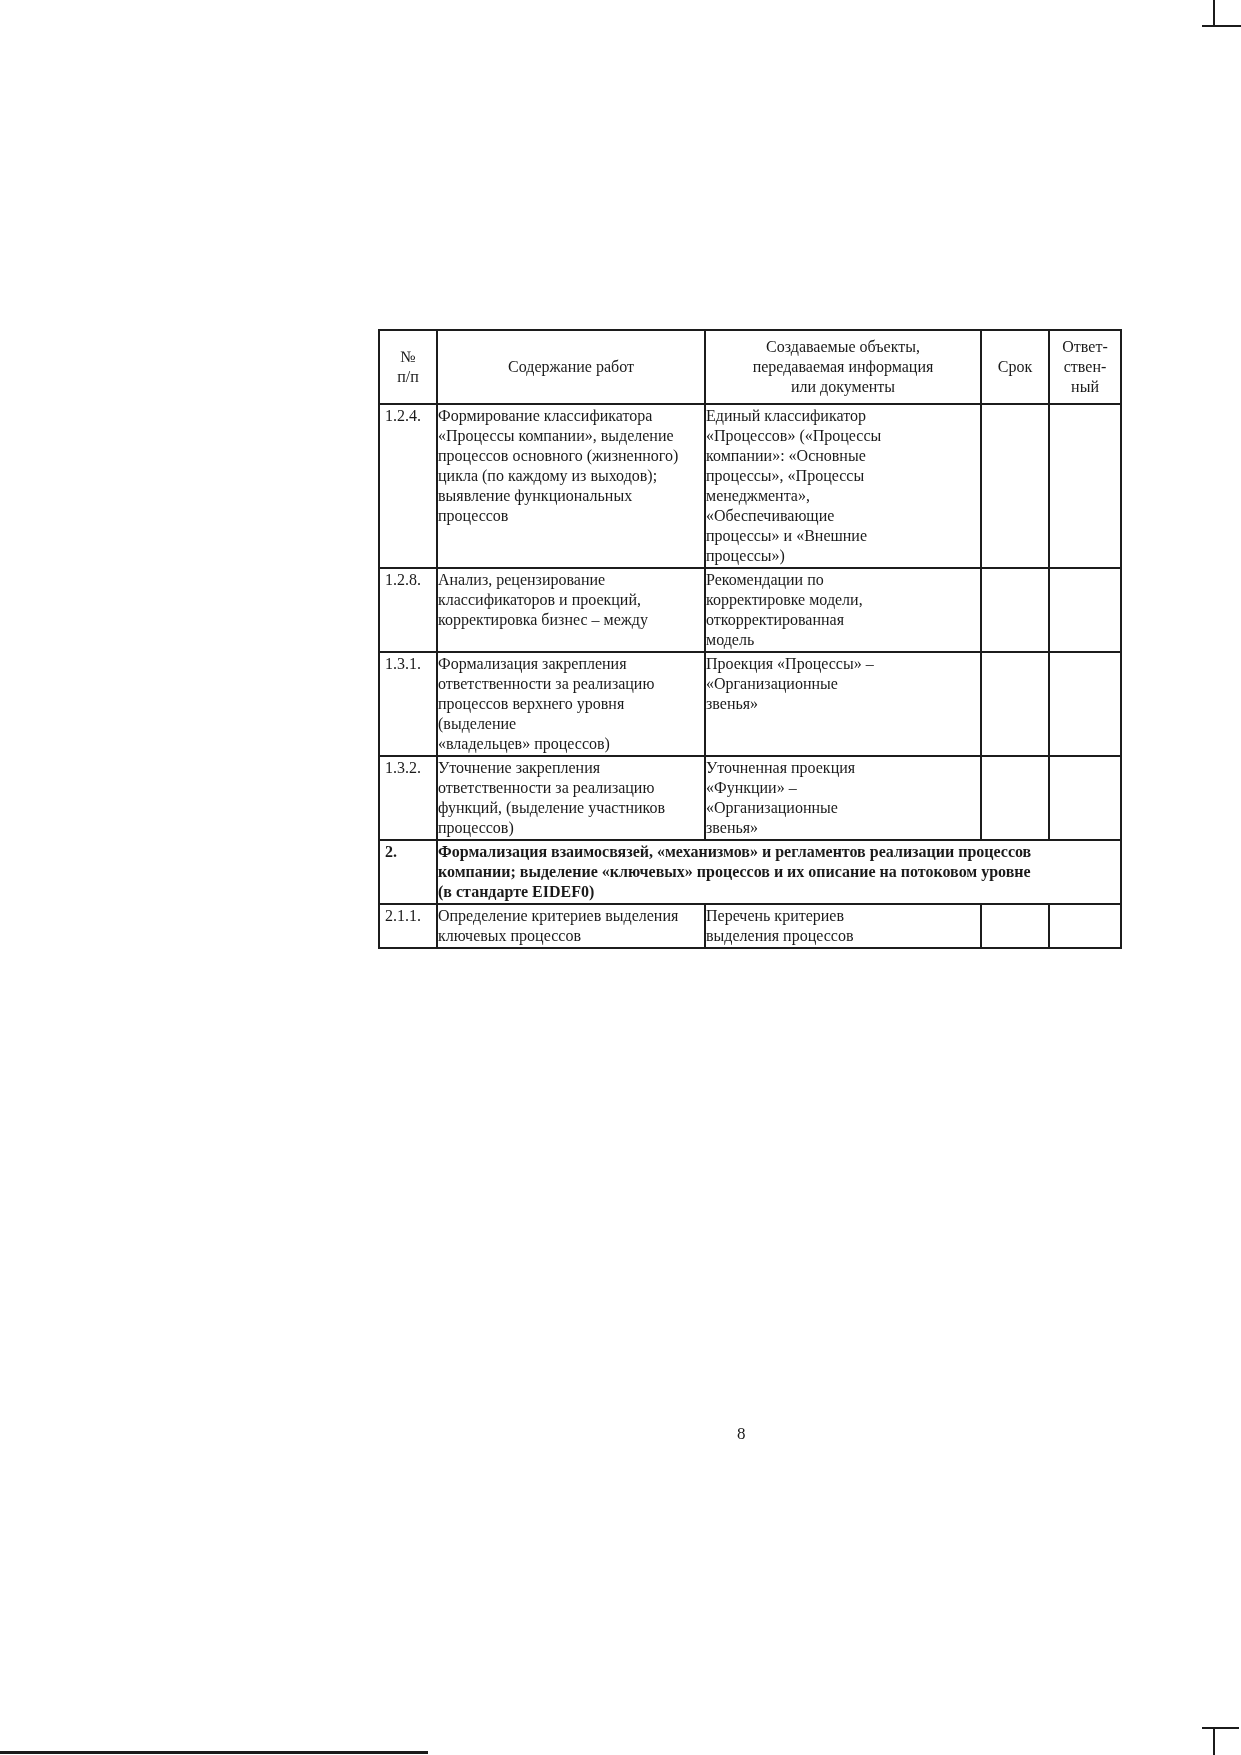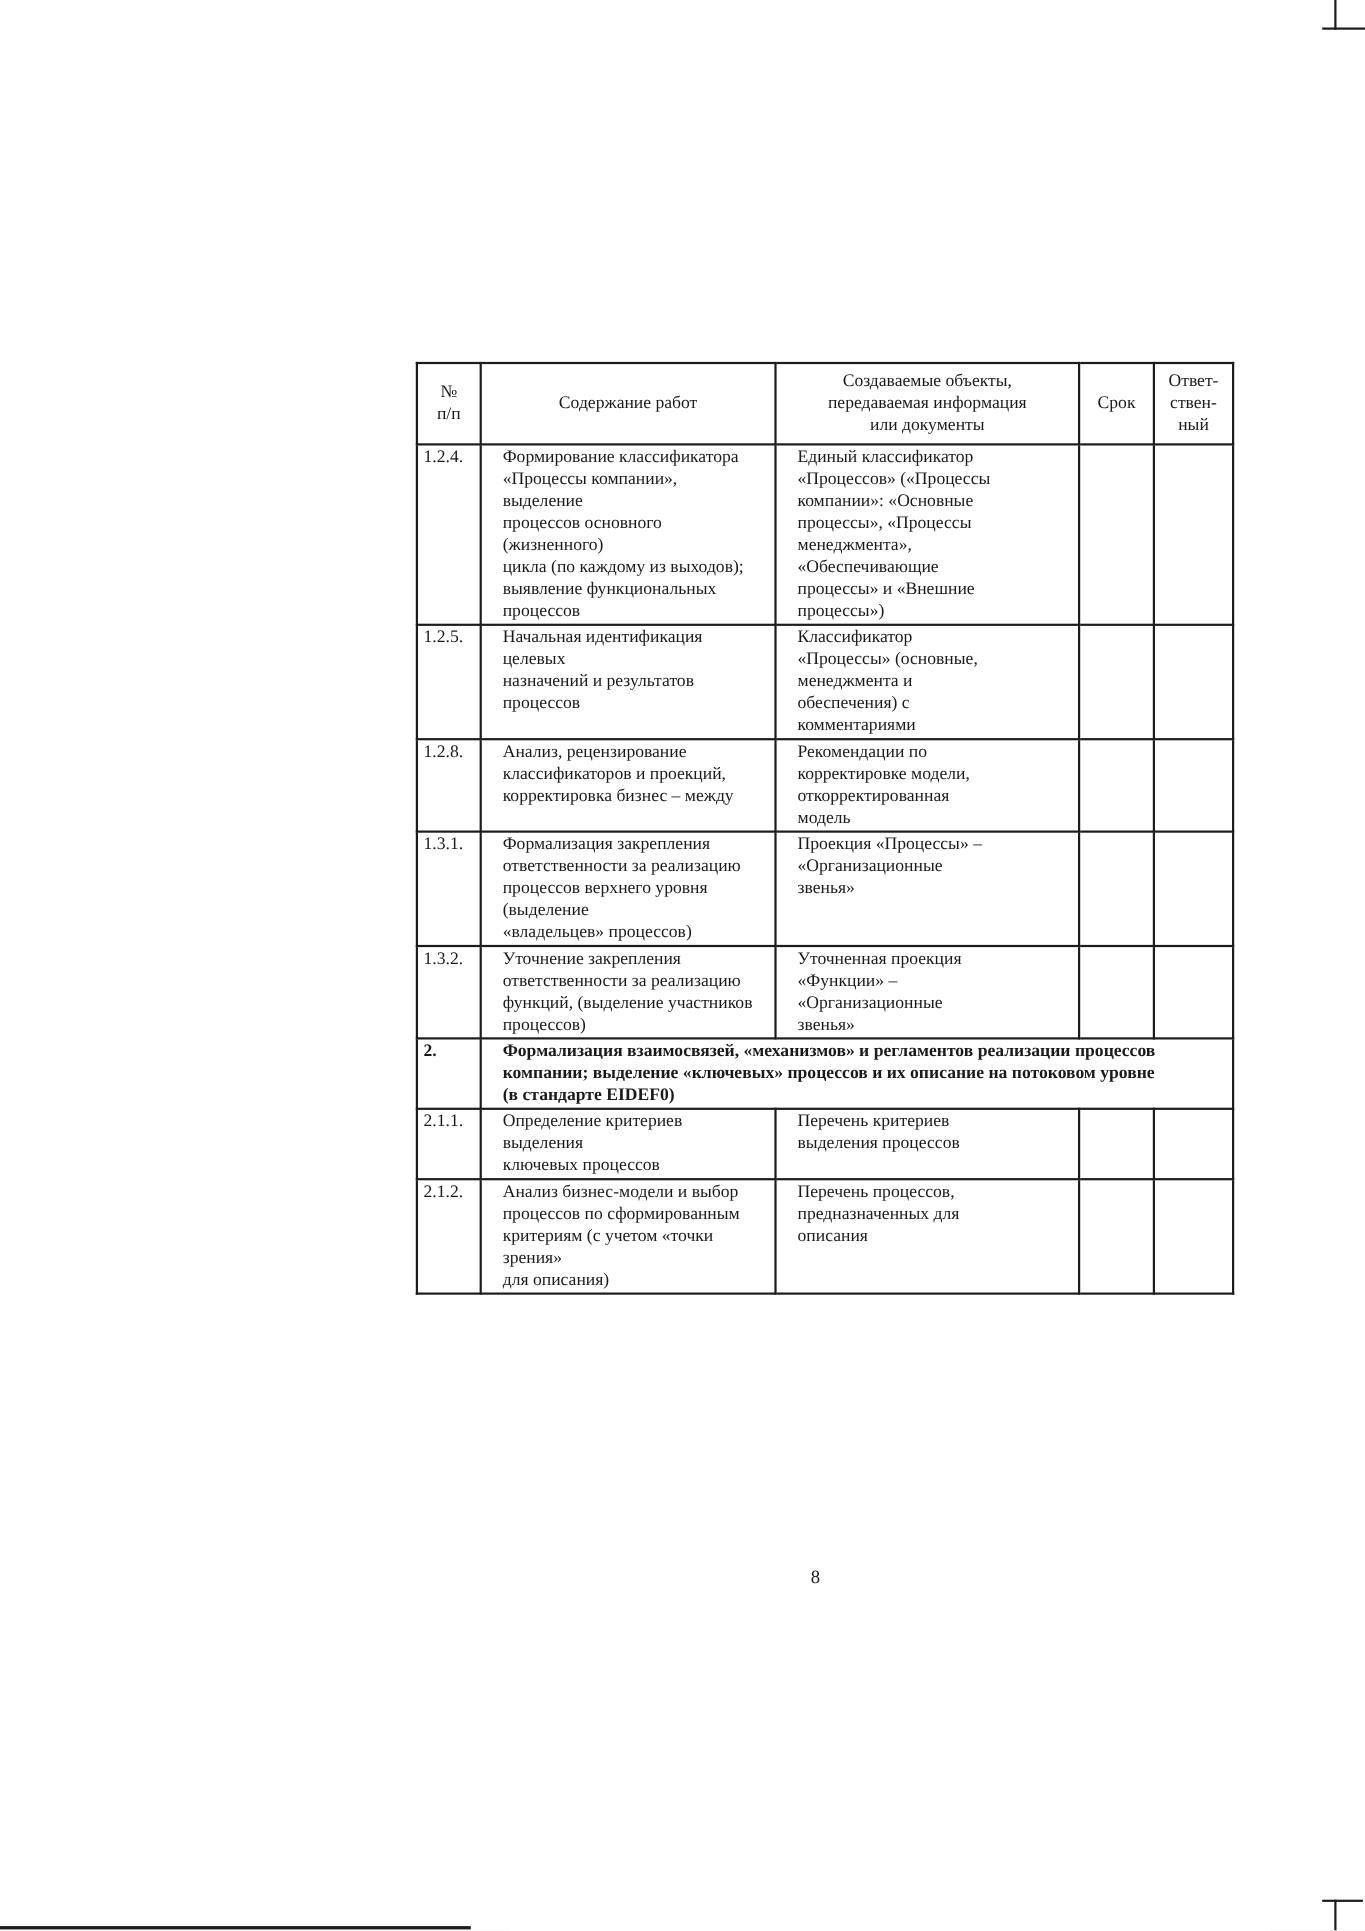--- a/index.html
+++ b/index.html
@@ -32,21 +32,21 @@
   }
   .work-table th {
     font-weight: normal;
     text-align: center;
     vertical-align: middle;
     padding: 6px 2px;
     white-space: pre-line;
   }
   .work-table td { vertical-align: top; }
   td.num  { padding: 1px 2px 1px 5px; }
-  td.cell { padding: 1px 19px; white-space: pre-line; }
+  td.cell { padding: 1px 0; white-space: pre-line; }
   td.empty { padding: 1px 2px; }
   .bold { font-weight: bold; }
   .page-number {
     position: absolute;
     left: 737px;
     top: 1423px;
     font-size: 17px;
     line-height: 21px;
   }
   .mark { position: absolute; background: #1b1b1b; }
@@ -102,32 +102,20 @@
 компании»: «Основные
 процессы», «Процессы
 менеджмента»,
 «Обеспечивающие
 процессы» и «Внешние
 процессы»)</td>
           <td class="empty"></td>
           <td class="empty"></td>
         </tr>
         <tr>
-          <td class="num">1.2.5.</td>
-          <td class="cell">Начальная идентификация целевых
-назначений и результатов процессов</td>
-          <td class="cell">Классификатор
-«Процессы» (основные,
-менеджмента и
-обеспечения) с
-комментариями</td>
-          <td class="empty"></td>
-          <td class="empty"></td>
-        </tr>
-        <tr>
           <td class="num">1.2.8.</td>
           <td class="cell">Анализ, рецензирование
 классификаторов и проекций,
 корректировка бизнес – между</td>
           <td class="cell">Рекомендации по
 корректировке модели,
 откорректированная
 модель</td>
           <td class="empty"></td>
           <td class="empty"></td>
@@ -165,30 +153,18 @@
         </tr>
         <tr>
           <td class="num">2.1.1.</td>
           <td class="cell">Определение критериев выделения
 ключевых процессов</td>
           <td class="cell">Перечень критериев
 выделения процессов</td>
           <td class="empty"></td>
           <td class="empty"></td>
         </tr>
-        <tr>
-          <td class="num">2.1.2.</td>
-          <td class="cell">Анализ бизнес-модели и выбор
-процессов по сформированным
-критериям (с учетом «точки зрения»
-для описания)</td>
-          <td class="cell">Перечень процессов,
-предназначенных для
-описания</td>
-          <td class="empty"></td>
-          <td class="empty"></td>
-        </tr>
       </tbody>
   </table>
 
   <div class="page-number">8</div>
 
 </div>
 
 </body></html>

